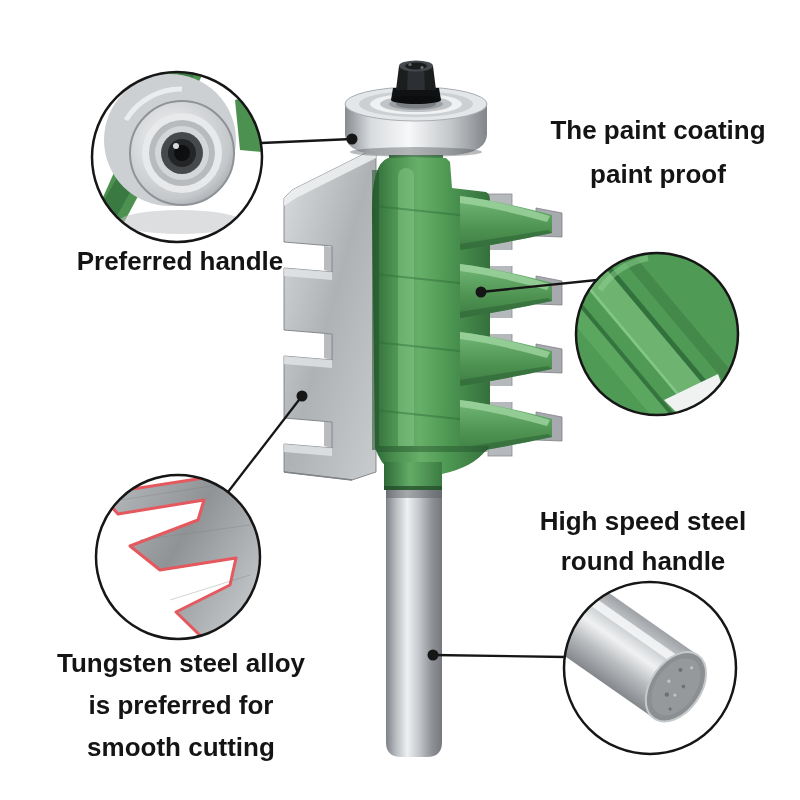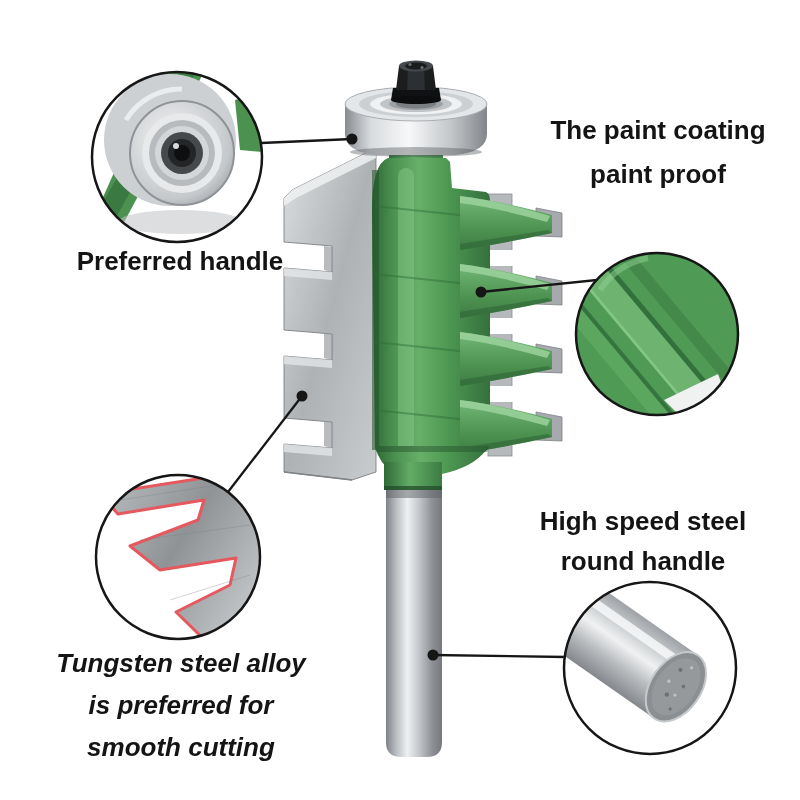--- a/index.html
+++ b/index.html
@@ -8,21 +8,21 @@
     font-family:"Liberation Sans","DejaVu Sans",sans-serif;
   }
   .stage svg{position:absolute;left:0;top:0;}
   .label{
     position:absolute;text-align:center;color:#141414;
     font-weight:700;font-size:26px;letter-spacing:0px;
   }
   .label div{white-space:nowrap;}
   .lbl-bearing{left:20px;top:244px;width:320px;line-height:34px;}
   .lbl-coating{left:527px;top:108px;width:262px;line-height:44px;}
-  .lbl-tungsten{left:21px;top:642px;width:320px;line-height:42px;font-style:italic;}
+  .lbl-tungsten{left:21px;top:642px;width:320px;line-height:42px;}
   .lbl-handle{left:512px;top:473px;width:262px;line-height:40px;margin-top:28px;}
 </style>
 </head>
 <body>
 
 <div class="stage">
 
   <svg width="800" height="800" viewBox="0 0 800 800">
     <defs>
       <linearGradient id="gBearingSide" x1="0" y1="0" x2="1" y2="0">

